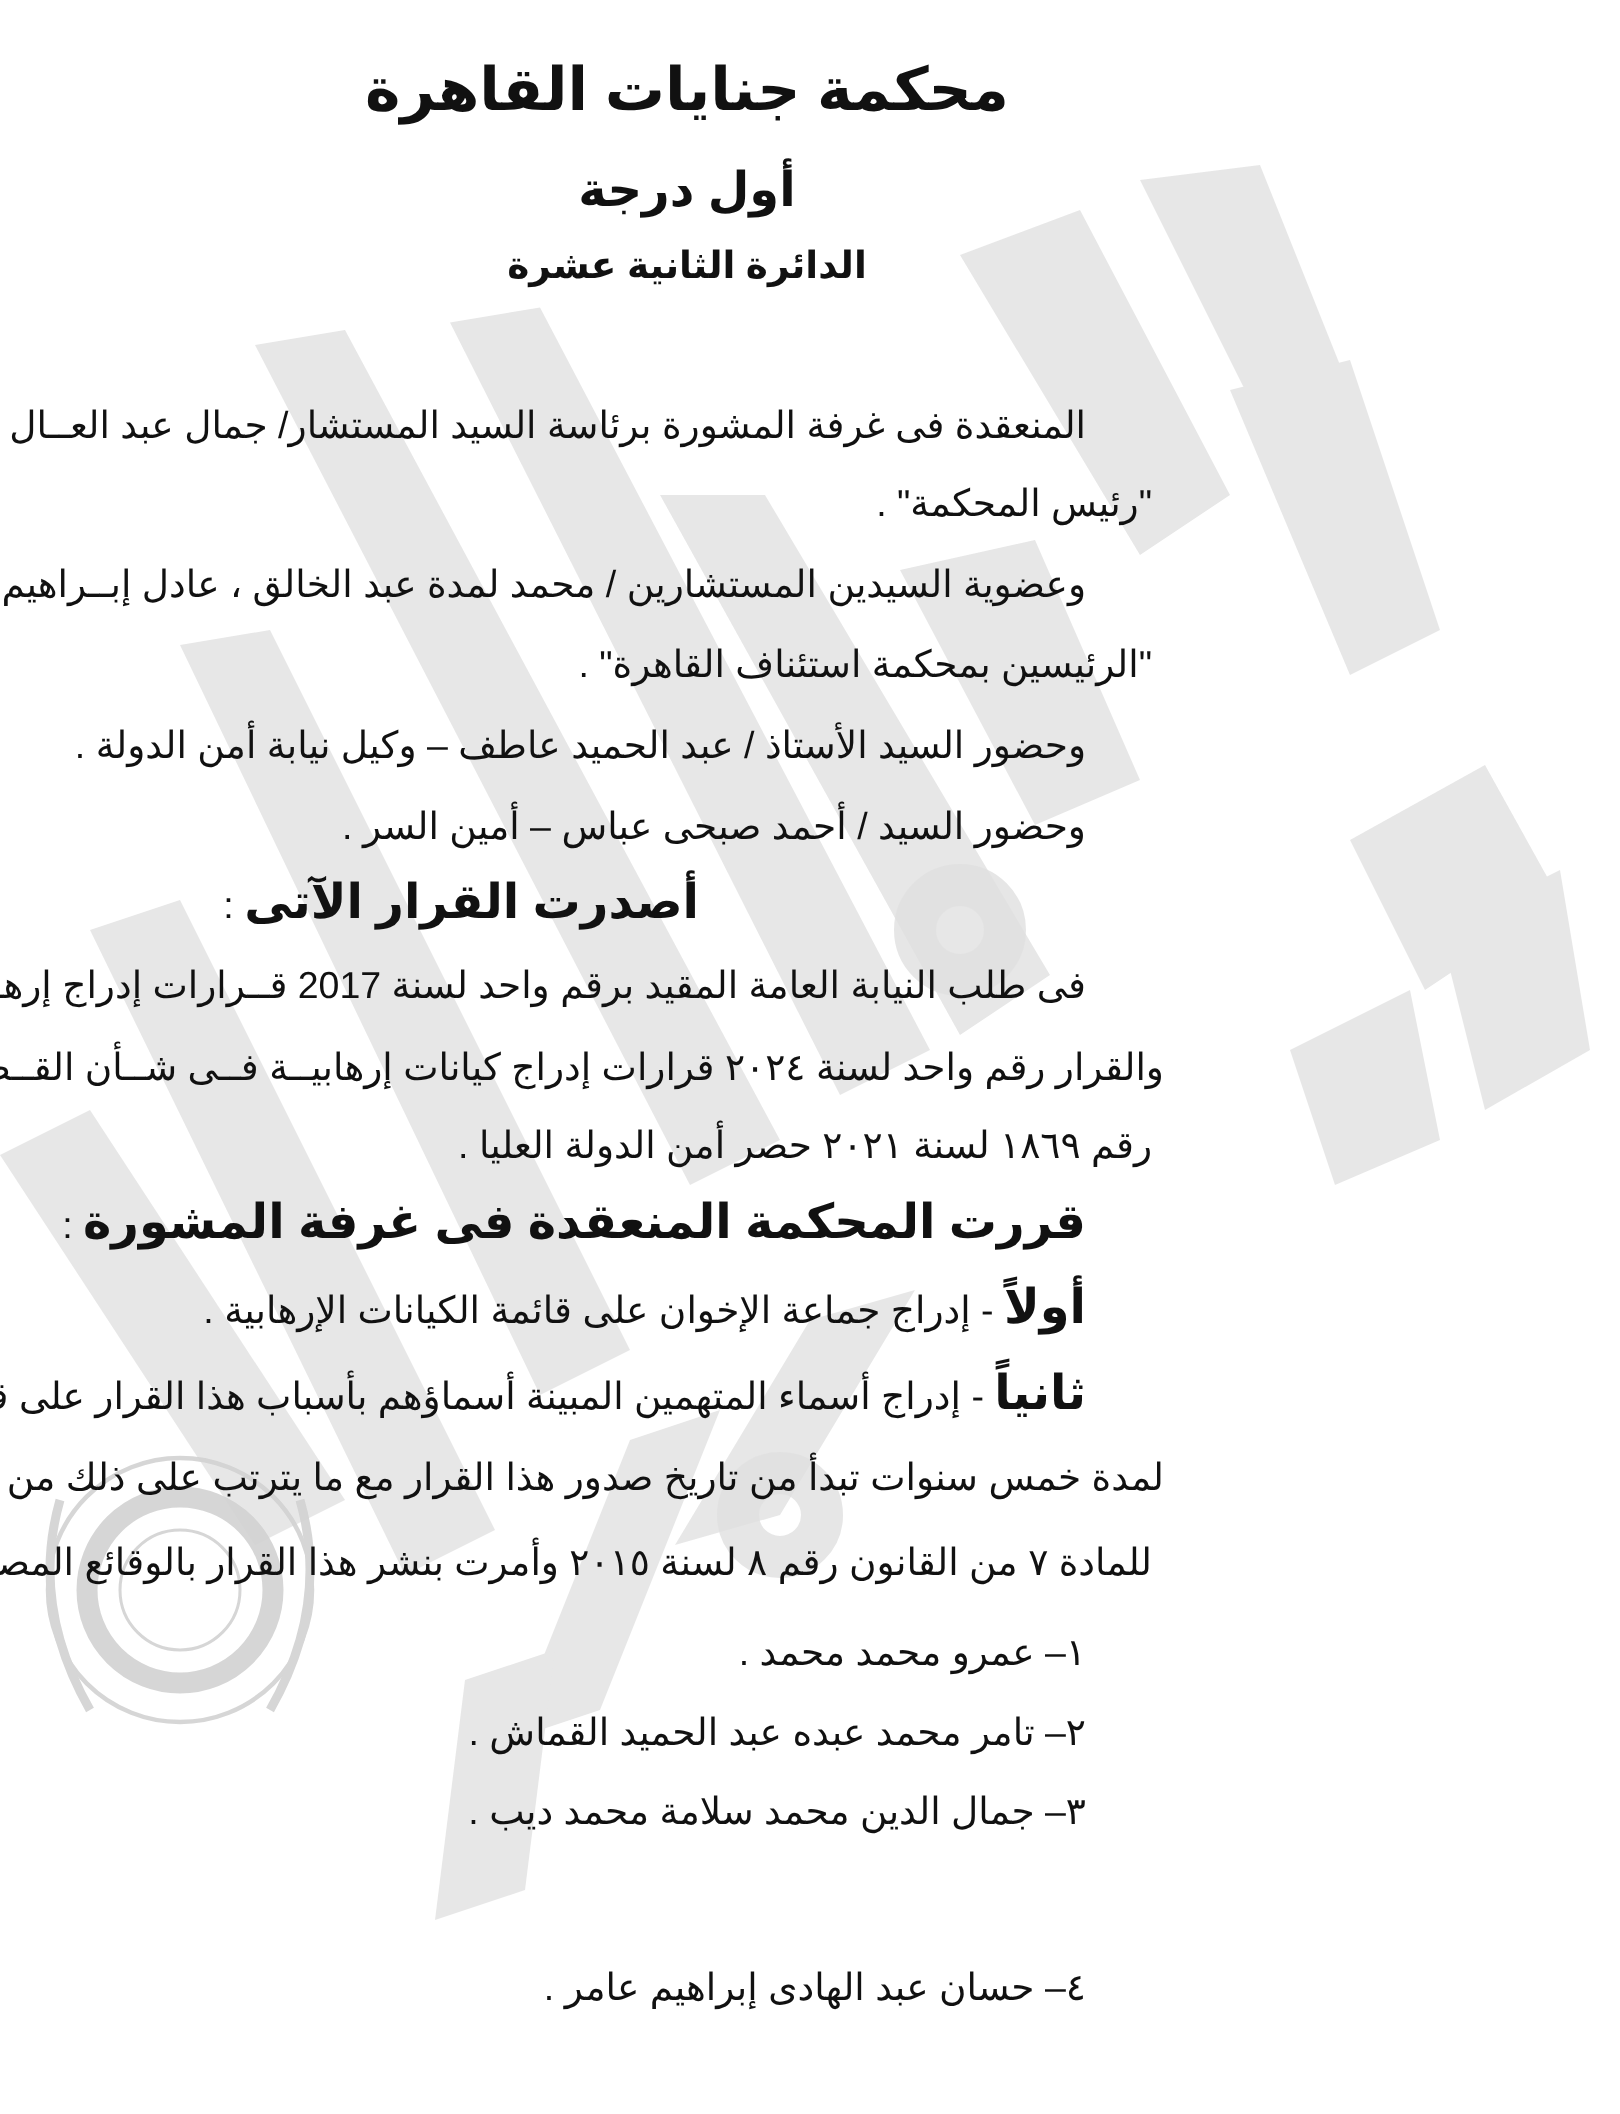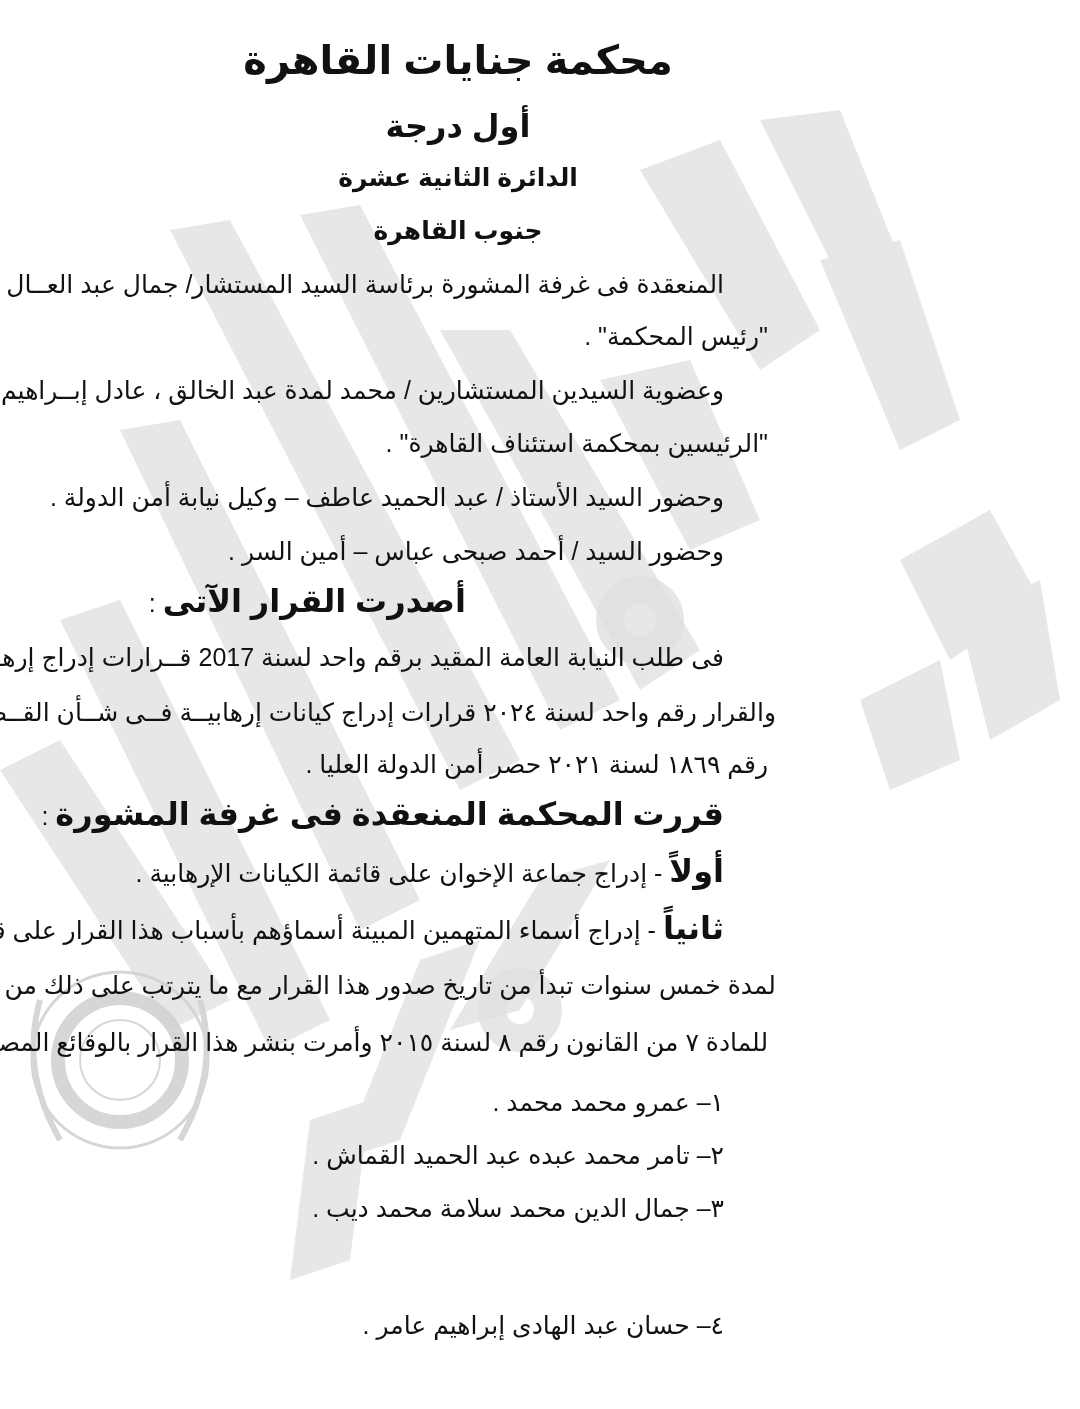--- a/index.html
+++ b/index.html
@@ -98,21 +98,20 @@
     <path d="M40,1000 Q20,1070 60,1140" stroke-width="6"></path>
     <path d="M200,1000 Q220,1070 180,1140" stroke-width="6"></path>
   </g>
 </svg>
 
 <div class="page">
 
   <div class="line center title" style="top:36px;">محكمة جنايات القاهرة</div>
   <div class="line center h2" style="top:106px;">أول درجة</div>
   <div class="line center h3" style="top:160px;">الدائرة الثانية عشرة</div>
-  <div class="line center h3" style="top:213px;">جنوب القاهرة</div>
 
   <div class="line justify" style="top:268px; right:192px;">المنعقدة فى غرفة المشورة برئاسة السيد المستشار/ جمال عبد العــال الــسمرى</div>
   <div class="line r140" style="top:320px; right:148px;">"رئيس المحكمة" .</div>
   <div class="line justify" style="top:374px; right:192px;">وعضوية السيدين المستشارين / محمد لمدة عبد الخالق ، عادل إبــراهيم الغــويط</div>
   <div class="line r140" style="top:427px; right:148px;">"الرئيسين بمحكمة استئناف القاهرة" .</div>
   <div class="line r190" style="top:481px; right:192px;">وحضور السيد الأستاذ / عبد الحميد عاطف – وكيل نيابة أمن الدولة .</div>
   <div class="line r190" style="top:535px; right:192px;">وحضور السيد / أحمد صبحى عباس – أمين السر .</div>
 
   <div class="line" style="top:585px; right:450px;">
     <span class="heavy">أصدرت القرار الآتى</span><span> :</span>

